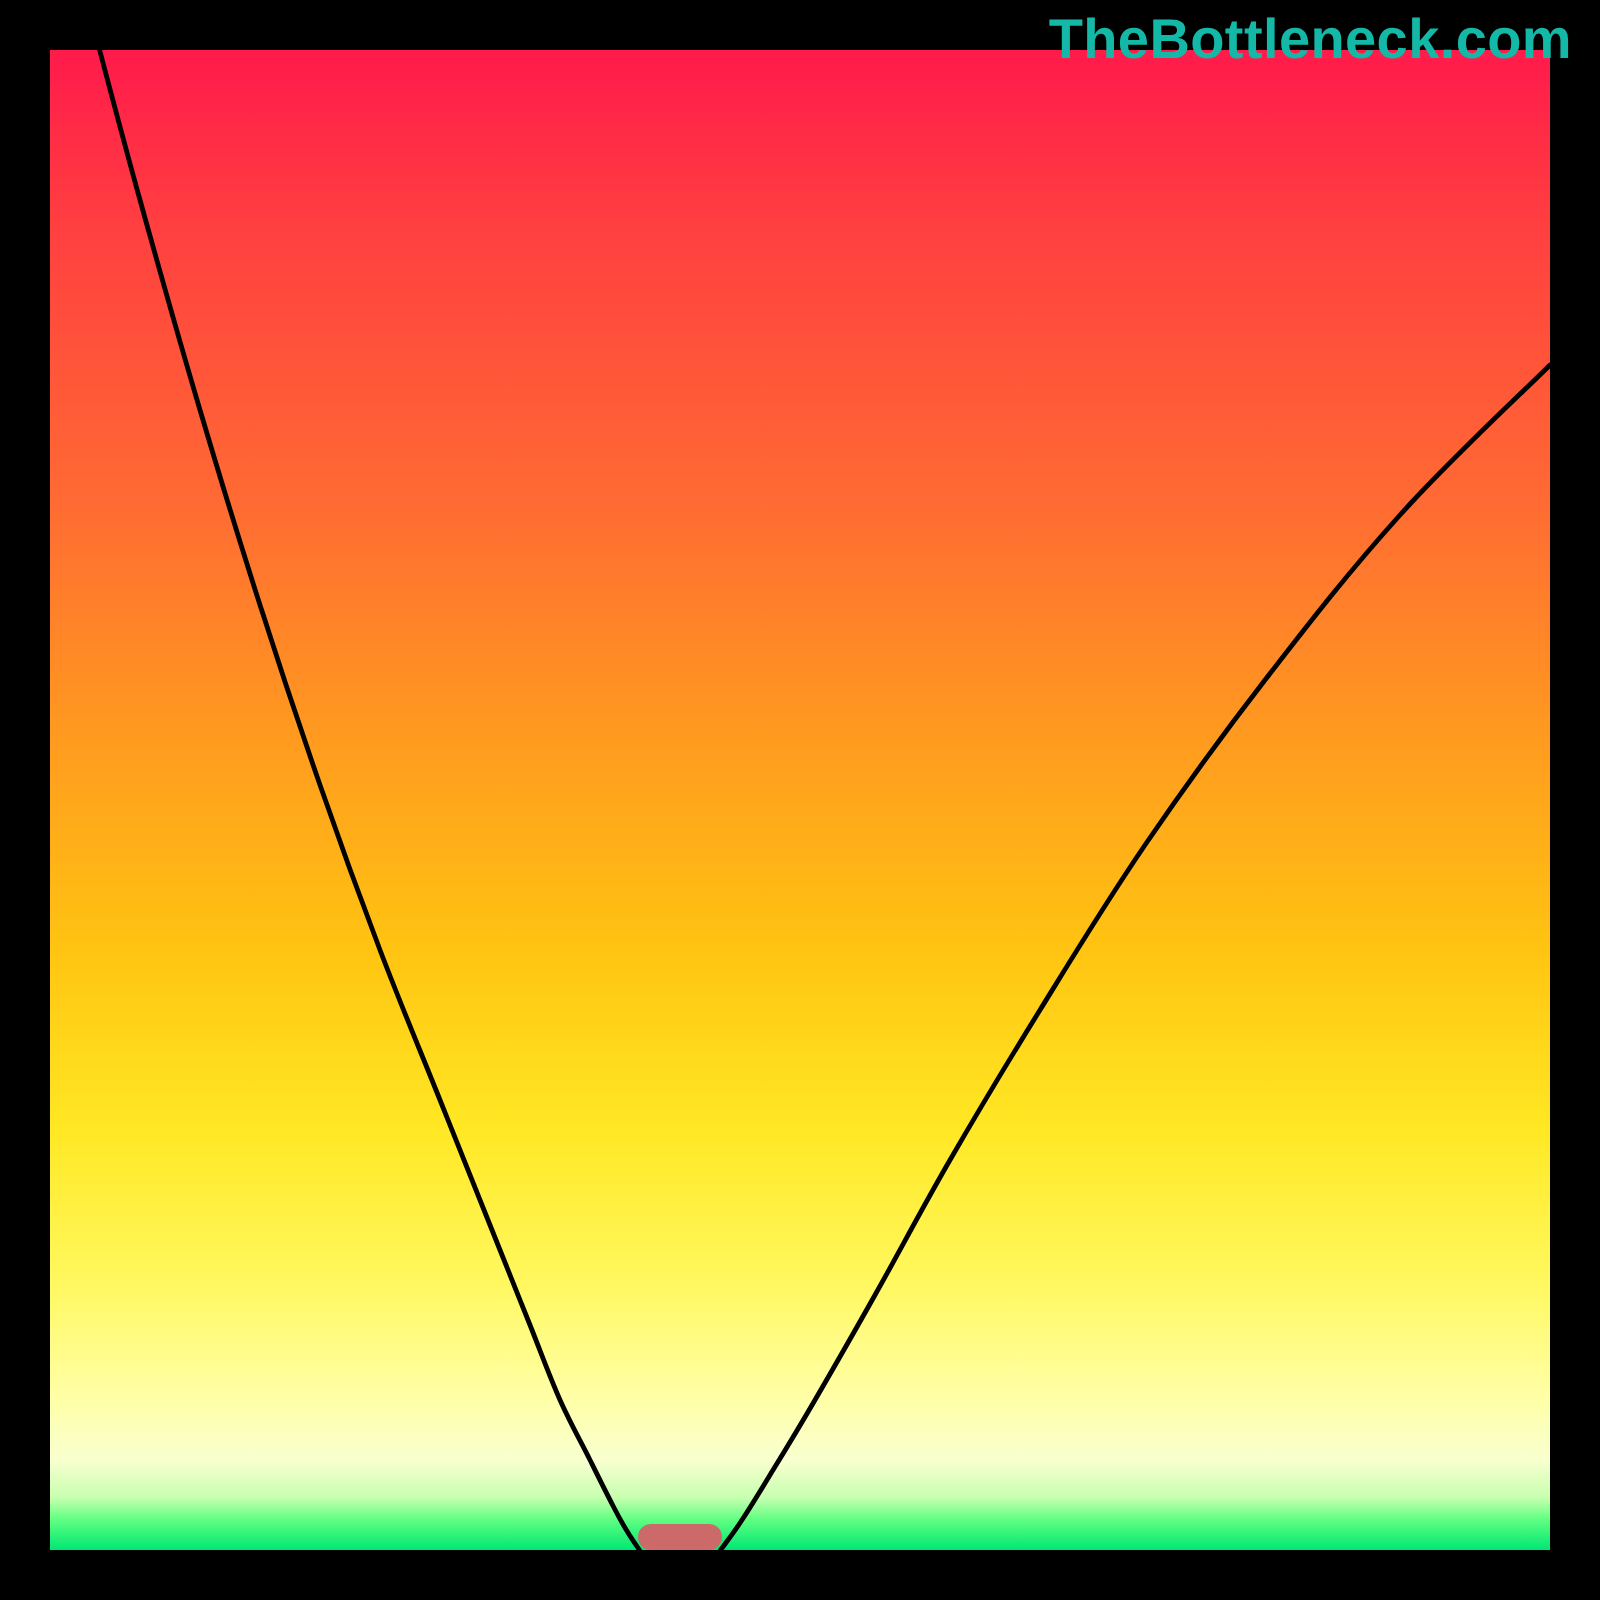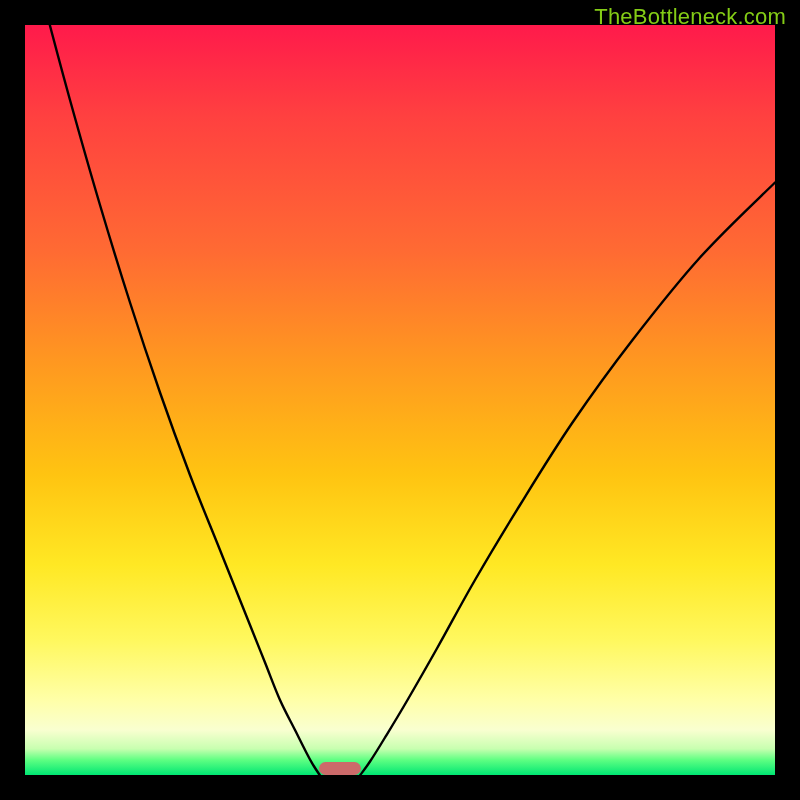--- a/index.html
+++ b/index.html
@@ -36,24 +36,24 @@
       #f9ffd0 94%,
       #c8ffb0 96.5%,
       #5eff82 98%,
       #00e673 100%
     );
   }
   .watermark {
     position: absolute;
     top: 4px;
     right: 14px;
-    color: #84cc16;
-    font-size: 22px;
+    color: #14b8a6;
+    font-size: 28px;
     letter-spacing: 0.2px;
-    font-weight: 400;
+    font-weight: 700;
     user-select: none;
   }
   svg.curve {
     position: absolute;
     left: 0;
     top: 0;
     width: 750px;
     height: 750px;
     overflow: visible;
   }

